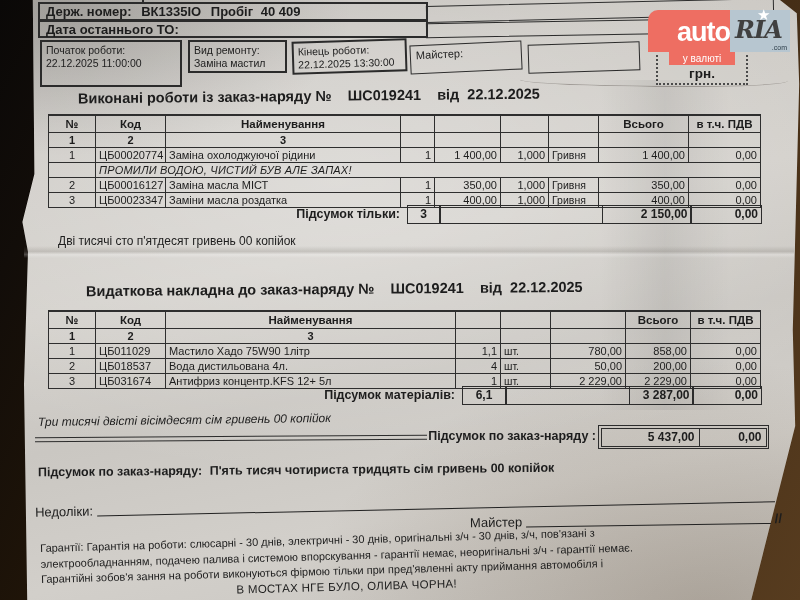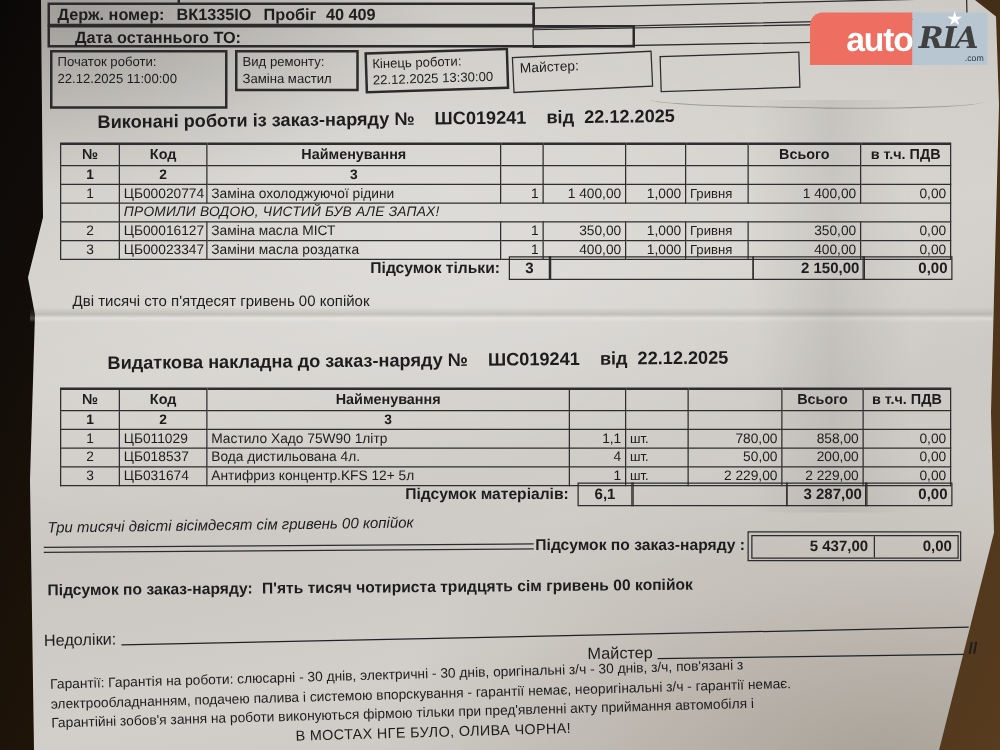--- a/index.html
+++ b/index.html
@@ -14,21 +14,21 @@
       radial-gradient(60% 40% at 8% 2%,rgba(40,38,35,.25) 0%,rgba(40,38,35,0) 60%),
       linear-gradient(168deg,#bdbab5 0%,#ccc9c4 18%,#d3d0cb 42%,#cac7c2 60%,#d2cfca 78%,#c8c5c0 100%);}
   .crease-h{position:absolute;left:24px;top:246px;width:770px;height:12px;
     background:linear-gradient(180deg,rgba(255,255,255,0),rgba(110,105,98,.22) 45%,rgba(255,255,255,.25) 72%,rgba(255,255,255,0));}
   .shade-v{position:absolute;left:600px;top:80px;width:130px;height:330px;
     background:linear-gradient(90deg,rgba(0,0,0,0),rgba(0,0,0,.07) 50%,rgba(0,0,0,0));}
   .curl-line{position:absolute;left:520px;top:72px;width:268px;height:14px;
     border-bottom:1.5px solid rgba(70,64,58,.38);border-radius:0 0 60% 30%;transform:rotate(1.2deg);}
   .box{position:absolute;border:2px solid #2b2b2b;box-sizing:border-box;}
   .govbox{left:38px;top:2px;width:390px;height:19px;font-weight:bold;font-size:13px;line-height:16px;padding-left:6px;}
-  .datebox{left:38px;top:20px;width:470px;height:18px;font-weight:bold;font-size:13px;line-height:15px;padding-left:20px;}
+  .datebox{left:38px;top:20px;width:390px;height:18px;font-weight:bold;font-size:13px;line-height:15px;padding-left:6px;}
   .tick{position:absolute;left:142px;top:0;width:2px;height:4px;background:#2b2b2b;}
   .extA{left:426px;top:2px;width:348px;height:17px;transform:rotate(-1.3deg);border-width:1.5px;}
   .extB{left:426px;top:21px;width:264px;height:15px;transform:rotate(-1deg);border-width:1px;}
   .wbox{font-size:10.5px;line-height:13px;padding:2px 0 0 4px;}
   .startbox{left:40px;top:40px;width:142px;height:47px;}
   .repairbox{left:188px;top:40px;width:99px;height:33px;}
   .endbox{left:292px;top:40px;width:115px;height:33px;transform:rotate(-1.8deg);}
   .masterbox{left:410px;top:43px;width:112px;height:29px;border-width:1.5px;transform:rotate(-2.6deg);font-size:11px;padding:3px 0 0 5px;}
   .emptybox{left:528px;top:43px;width:112px;height:29px;border-width:1.5px;transform:rotate(-1.8deg);}
   
@@ -126,20 +126,24 @@
   <div class="box emptybox"></div>
 
   <div class="wm">
     <div class="wm-row">
       <div class="wm-auto">auto</div>
       <div class="wm-ria">
         <span class="star">★</span>
         <span class="ria">RIA</span>
         <span class="com">.com</span>
       </div>
+    </div>
+    <div class="wm-dash">
+      <div class="wm-sub">у валюті</div>
+      <div class="wm-grn">грн.</div>
     </div>
   </div>
 
   <div class="stitle title1">
     <span>Виконані роботи із заказ-наряду №</span>
     <span class="gap">ШС019241</span>
     <span class="gap">від</span>
     <span style="margin-left:4px;">22.12.2025</span>
   </div>
 

